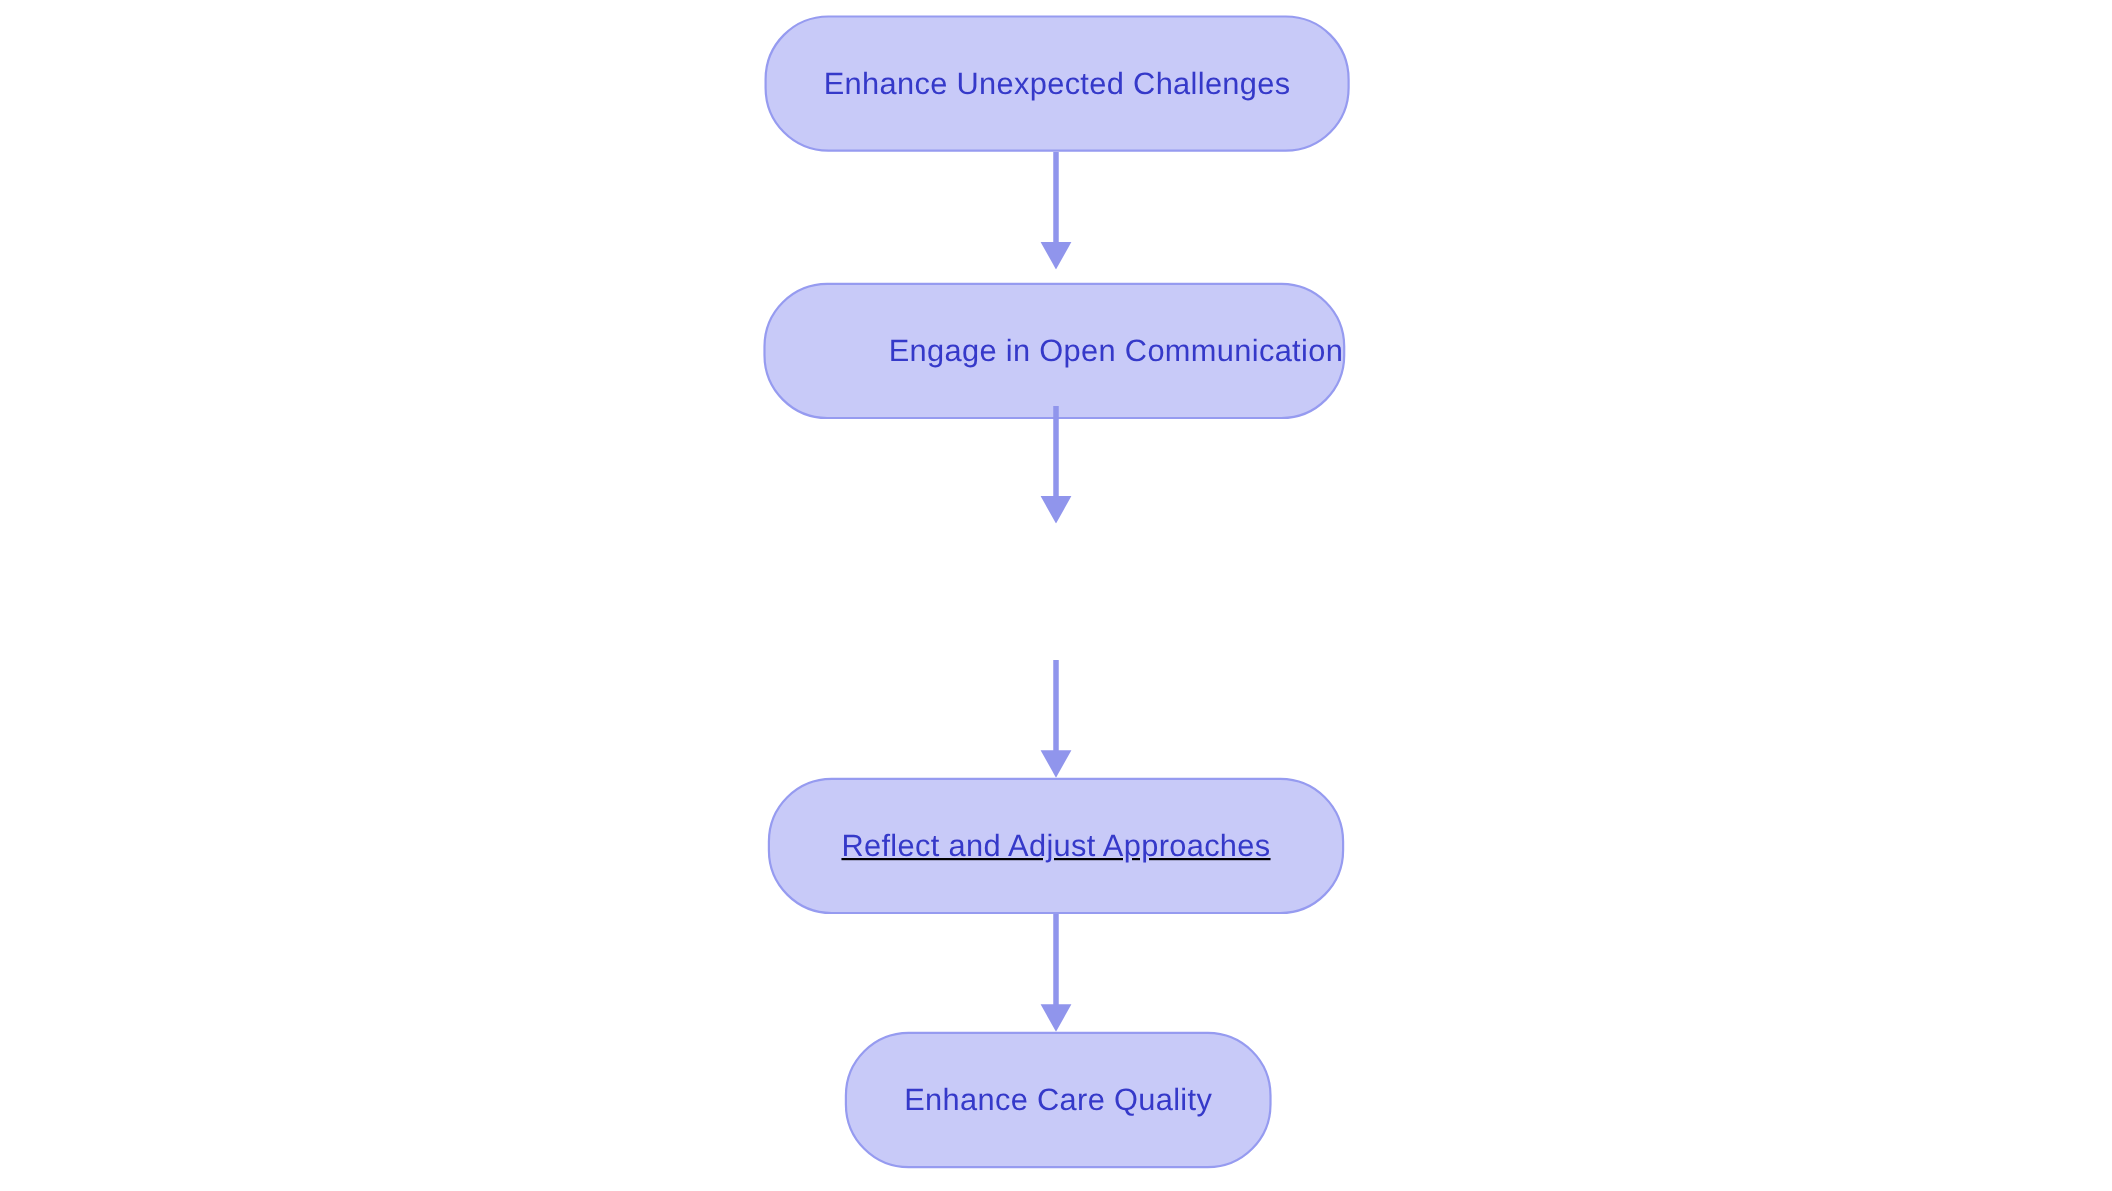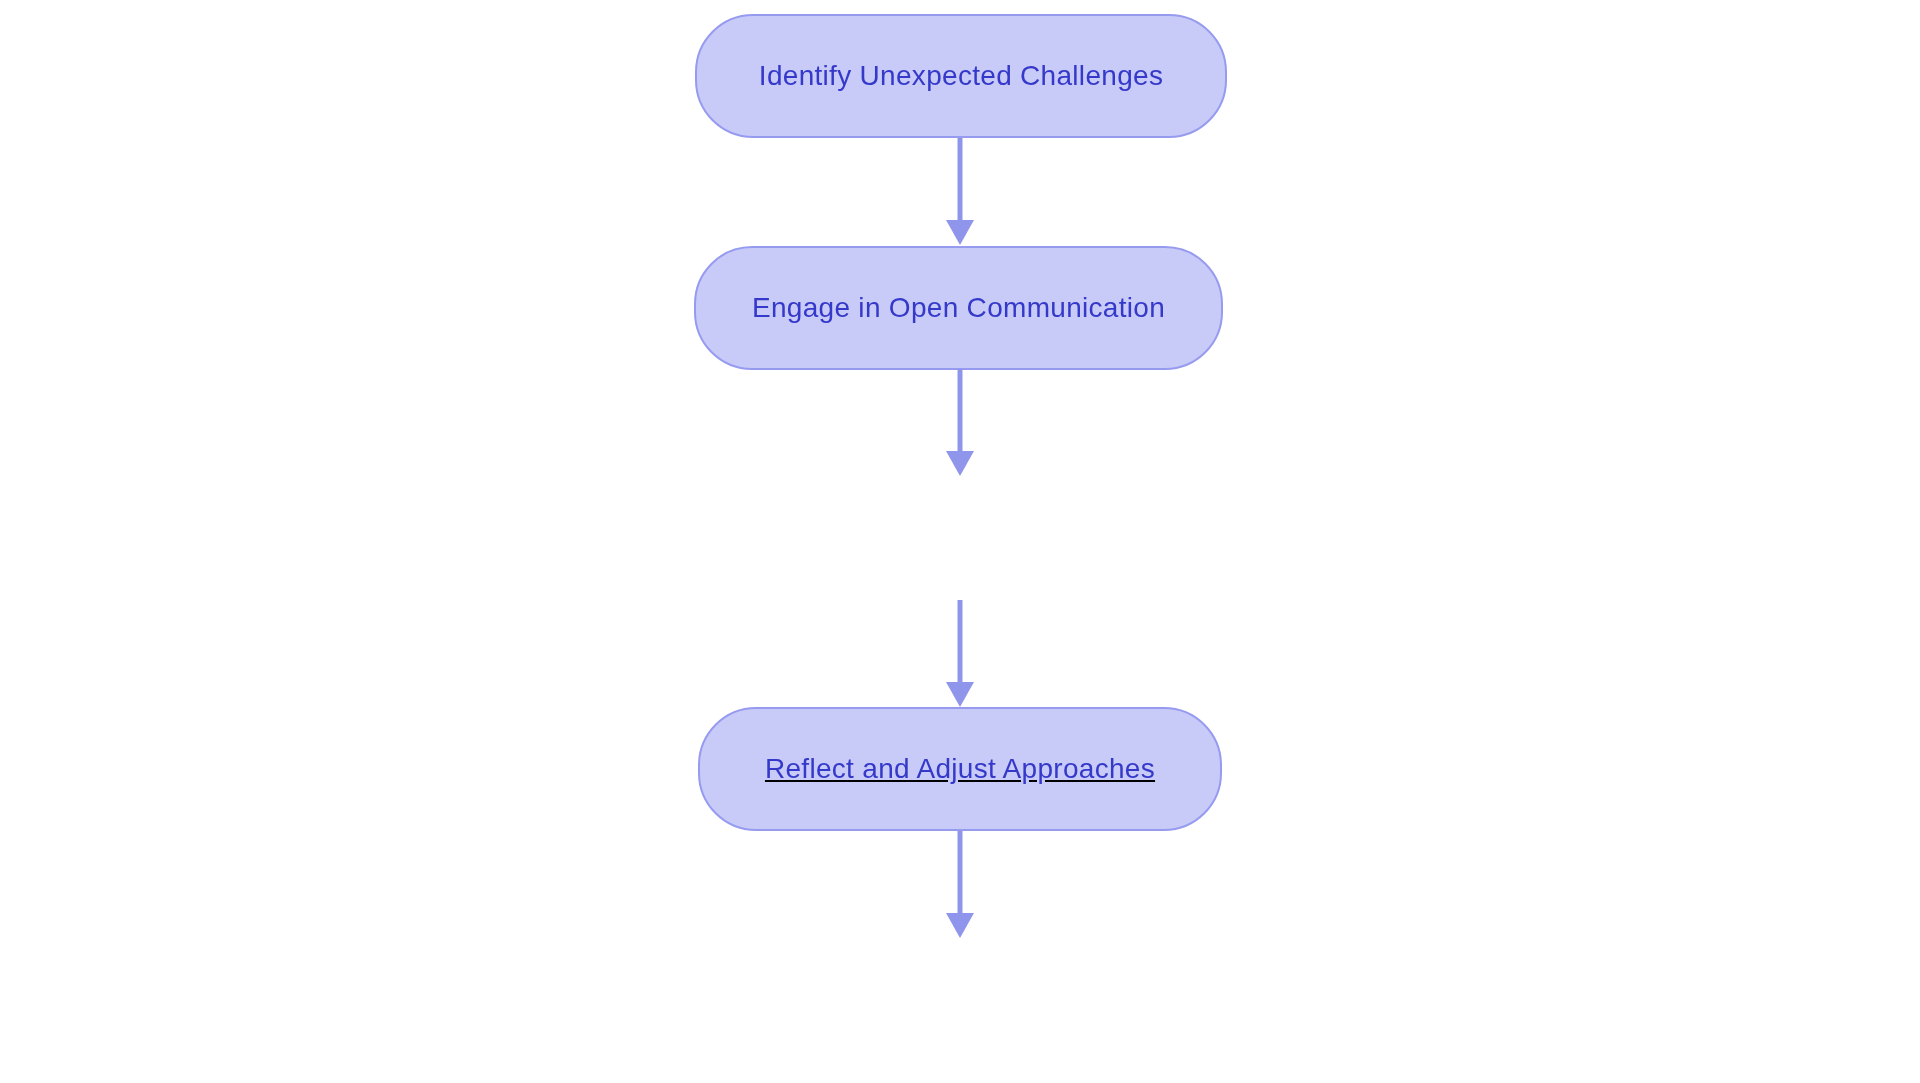--- a/index.html
+++ b/index.html
@@ -32,21 +32,21 @@
     justify-content: center;
   }
   .node span {
     color: var(--node-text);
     font-size: 28px;
     font-weight: 500;
     letter-spacing: 0.3px;
     white-space: nowrap;
   }
   .n1 { left: 695px; top: 14px;  width: 532px; }
-  .n2 { left: 694px; top: 246px; width: 529px; }
+  .n2 { left: 694px; top: 257px; width: 529px; justify-content: flex-end; }
   .n3 { left: 667px; top: 476px; width: 594px; }
   .n4 { left: 698px; top: 707px; width: 524px; text-decoration: underline; }
   .n5 { left: 768px; top: 938px; width: 388px; }
   .arrow {
     position: absolute;
     left: 944px;
     width: 32px;
     height: 107px;
   }
   .a1 { top: 138px; }
@@ -55,21 +55,21 @@
   .a4 { top: 831px; }
   .arrow line    { stroke: var(--arrow); stroke-width: 5; }
   .arrow polygon { fill: var(--arrow); }
 </style>
 </head>
 <body>
 
 <div class="canvas">
 
   <div class="node n1">
-    <span>Identify Unexpected Challenges</span>
+    <span>Enhance Unexpected Challenges</span>
   </div>
 
   <svg class="arrow a1" viewBox="0 0 32 107">
     <line x1="16" y1="0" x2="16" y2="86"></line>
     <polygon points="2,82 30,82 16,107"></polygon>
   </svg>
 
   <div class="node n2">
     <span>Engage in Open Communication</span>
   </div>
@@ -87,14 +87,17 @@
 
   <div class="node n4">
     <span>Reflect and Adjust Approaches</span>
   </div>
 
   <svg class="arrow a4" viewBox="0 0 32 107">
     <line x1="16" y1="0" x2="16" y2="86"></line>
     <polygon points="2,82 30,82 16,107"></polygon>
   </svg>
 
+  <div class="node n5">
+    <span>Enhance Care Quality</span>
+  </div>
 
 </div>
 
 </body></html>

